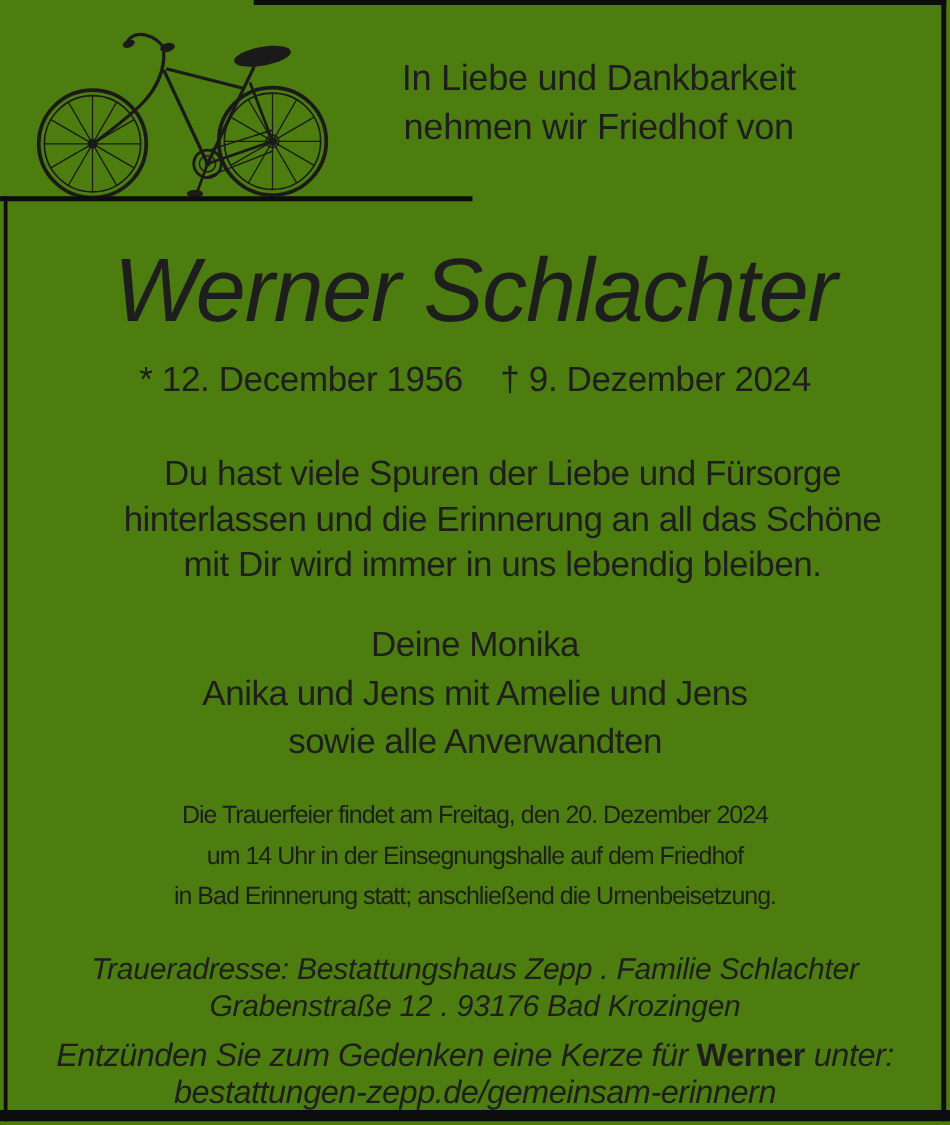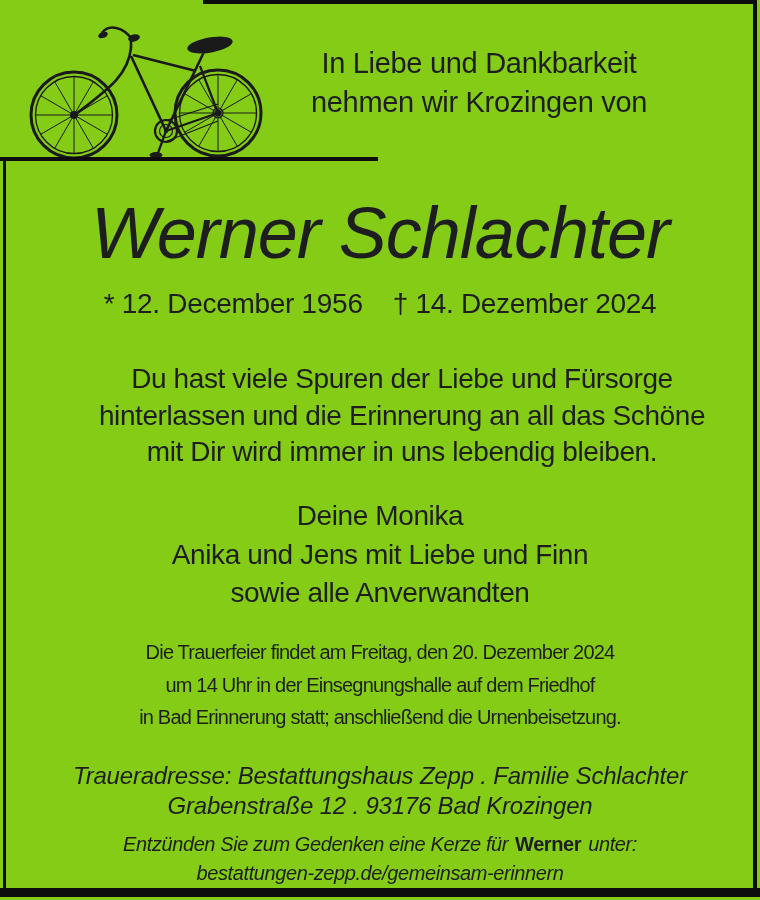--- a/index.html
+++ b/index.html
@@ -2,40 +2,40 @@
 <html><head>
 <meta charset="utf-8">
 <style>
   html,body{margin:0;padding:0;}
   body{
     width:760px;height:900px;background:#ffffff;
     font-family:"Liberation Sans", sans-serif;
     position:relative;overflow:hidden;
     color:#1e1e1e;
   }
-  .card{position:absolute;inset:0;background:#84cc16;}
+  .card{position:absolute;inset:0;background:#4d7c0f;}
   
   .frame{position:absolute;background:#0d0d0d;}
   .frame-top{left:203px;top:0;width:554px;height:4px;}
   .frame-right{left:753px;top:0;width:4px;height:897px;}
   .frame-mid{left:0;top:157px;width:378px;height:4px;}
   .frame-left{left:3px;top:157px;width:3px;height:740px;}
   .frame-bottom{left:0;top:888px;width:760px;height:9px;}
   
   .blk{position:absolute;left:0;right:0;text-align:center;color:#1e1e1e;}
   .intro{left:298px;right:auto;width:362px;top:44px;font-size:29px;line-height:39px;letter-spacing:-0.3px;}
   .name{top:190px;font-family:Liberation Sans, sans-serif;font-style:italic;font-weight:400;
         font-size:72px;line-height:1.2;letter-spacing:-1px;margin:0;}
   .dates{top:288px;font-size:28px;letter-spacing:-0.3px;}
   .dates .death{margin-left:30px;}
   .tribute{top:361px;font-size:28px;line-height:36.5px;letter-spacing:-0.4px;padding-left:44px;}
   .mourners{top:497px;font-size:28px;line-height:38.5px;letter-spacing:-0.4px;text-align:center;}
   .funeral{top:636px;font-size:20px;line-height:32.5px;letter-spacing:-0.8px;}
   .address{top:761px;font-size:24px;line-height:30px;font-style:italic;letter-spacing:-0.2px;}
-  .candle{top:830px;font-size:20px;line-height:29px;font-style:italic;letter-spacing:-0.4px;}
+  .candle{top:830px;font-size:26px;line-height:29px;font-style:italic;letter-spacing:-0.4px;}
   .candle-name{font-style:normal;font-weight:600;margin:0 7px;}
   .bike{position:absolute;left:12px;top:14px;width:252px;height:148px;}
   .bike *{vector-effect:none;}
 </style>
 </head>
 <body>
 
 <div class="card">
 
   <svg class="bike" viewBox="0 0 252 148" fill="none" stroke="#1a1a1a">
@@ -90,38 +90,38 @@
   </svg>
 
   <div class="frame frame-top"></div>
   <div class="frame frame-right"></div>
   <div class="frame frame-mid"></div>
   <div class="frame frame-left"></div>
   <div class="frame frame-bottom"></div>
 
   <div class="blk intro">
     <div>In Liebe und Dankbarkeit</div>
-    <div>nehmen wir Krozingen von</div>
+    <div>nehmen wir Friedhof von</div>
   </div>
 
   <h1 class="blk name">Werner Schlachter</h1>
 
   <div class="blk dates">
-    <span class="birth">* 12. December 1956</span><span class="death">† 14. Dezember 2024</span>
+    <span class="birth">* 12. December 1956</span><span class="death">† 9. Dezember 2024</span>
   </div>
 
   <div class="blk tribute">
     <div>Du hast viele Spuren der Liebe und Fürsorge</div>
     <div>hinterlassen und die Erinnerung an all das Schöne</div>
     <div>mit Dir wird immer in uns lebendig bleiben.</div>
   </div>
 
   <div class="blk mourners">
     <div>Deine Monika</div>
-    <div>Anika und Jens mit Liebe und Finn</div>
+    <div>Anika und Jens mit Amelie und Jens</div>
     <div>sowie alle Anverwandten</div>
   </div>
 
   <div class="blk funeral">
     <div>Die Trauerfeier findet am Freitag, den 20. Dezember 2024</div>
     <div>um 14 Uhr in der Einsegnungshalle auf dem Friedhof</div>
     <div>in Bad Erinnerung statt; anschließend die Urnenbeisetzung.</div>
   </div>
 
   <div class="blk address">

